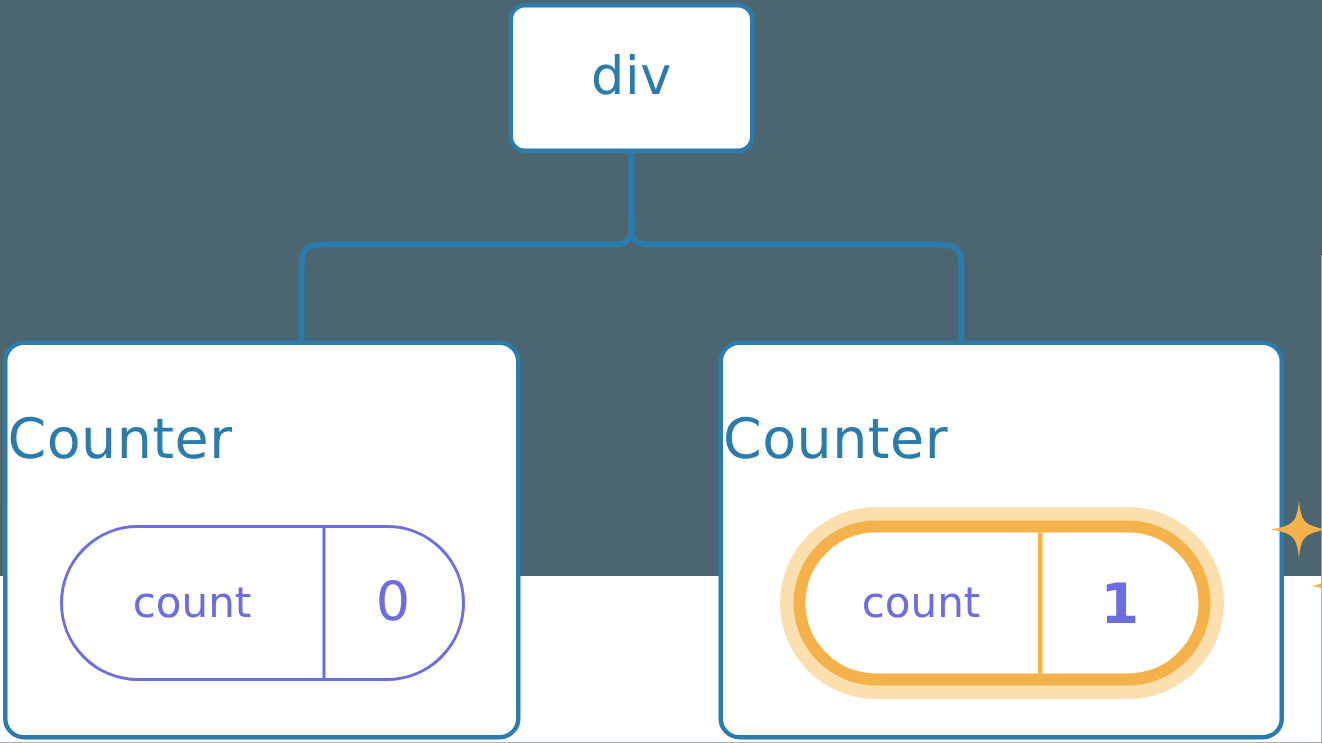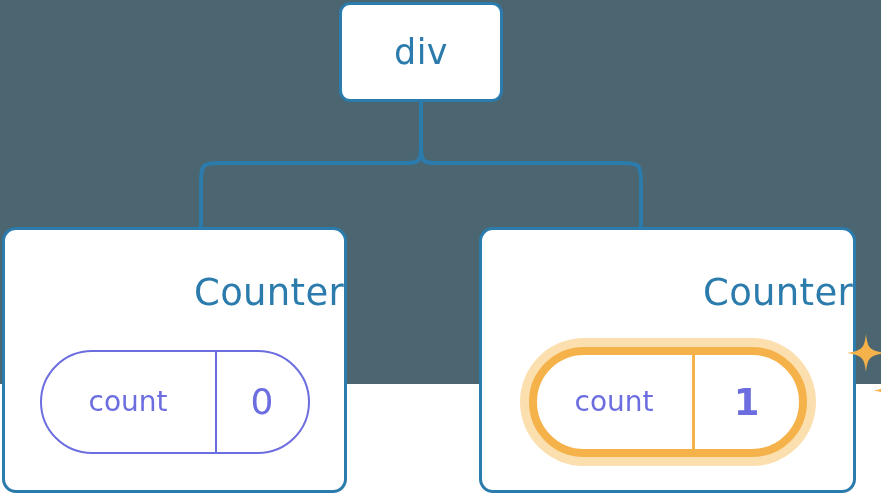--- a/index.html
+++ b/index.html
@@ -72,23 +72,23 @@
   #node-counter-right {
     left: 479px;
     top: 227px;
     width: 377px;
     height: 266px;
   }
 
   .card-title {
     position: absolute;
     left: 0;
-    right: 0;
+    right: 12px;
     top: 44px;
-    text-align: right;
+    text-align: left;
     color: #2B7BAD;
     font-size: 37px;
     line-height: 1;
     letter-spacing: 0.3px;
   }
 
   
   .pill-wrap {
     position: absolute;
     left: 50%;

